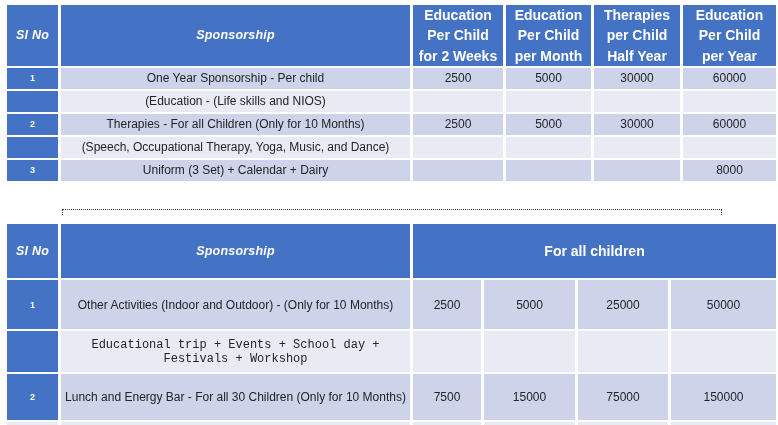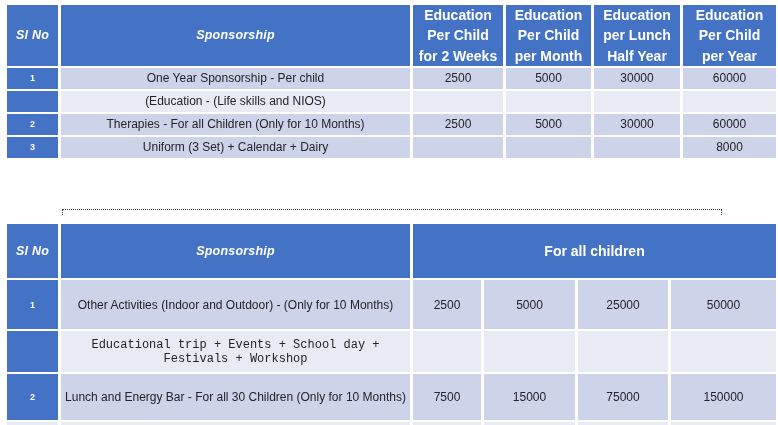--- a/index.html
+++ b/index.html
@@ -61,21 +61,21 @@
       <col style="width:88px">
         <col style="width:89px">
         <col style="width:96px">
     </colgroup>
     <thead>
       <tr class="hdr">
         <th class="big">Sl No</th>
         <th class="big">Sponsorship</th>
         <th class="small">Education Per Child for 2 Weeks</th>
         <th class="small">Education Per Child per Month</th>
-        <th class="small">Education per Lunch Half Year</th>
+        <th class="small">Therapies per Child Half Year</th>
         <th class="small">Education Per Child per Year</th>
       </tr>
     </thead>
     <tbody>
       <tr class="dark">
         <td class="slno">1</td>
         <td class="data">One Year Sponsorship - Per child</td>
         <td class="data">2500</td>
         <td class="data">5000</td>
         <td class="data">30000</td>
@@ -89,20 +89,28 @@
         <td class="data"></td>
         <td class="data"></td>
       </tr>
       <tr class="dark">
         <td class="slno">2</td>
         <td class="data">Therapies - For all Children (Only for 10 Months)</td>
         <td class="data">2500</td>
         <td class="data">5000</td>
         <td class="data">30000</td>
         <td class="data">60000</td>
+      </tr>
+      <tr class="light">
+        <td class="slno"></td>
+        <td class="data">(Speech, Occupational Therapy, Yoga, Music, and Dance)</td>
+        <td class="data"></td>
+        <td class="data"></td>
+        <td class="data"></td>
+        <td class="data"></td>
       </tr>
       <tr class="dark">
         <td class="slno">3</td>
         <td class="data">Uniform (3 Set) + Calendar + Dairy</td>
         <td class="data"></td>
         <td class="data"></td>
         <td class="data"></td>
         <td class="data">8000</td>
       </tr>
     </tbody>

